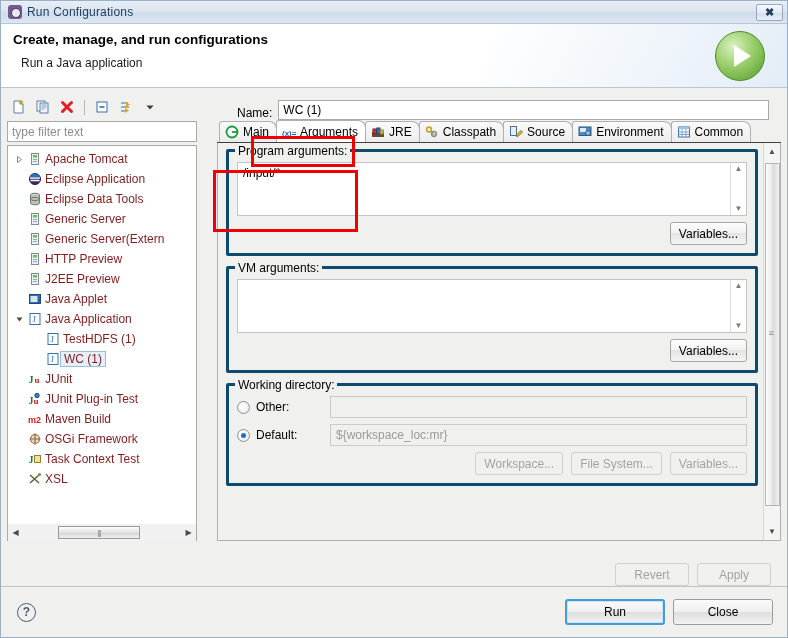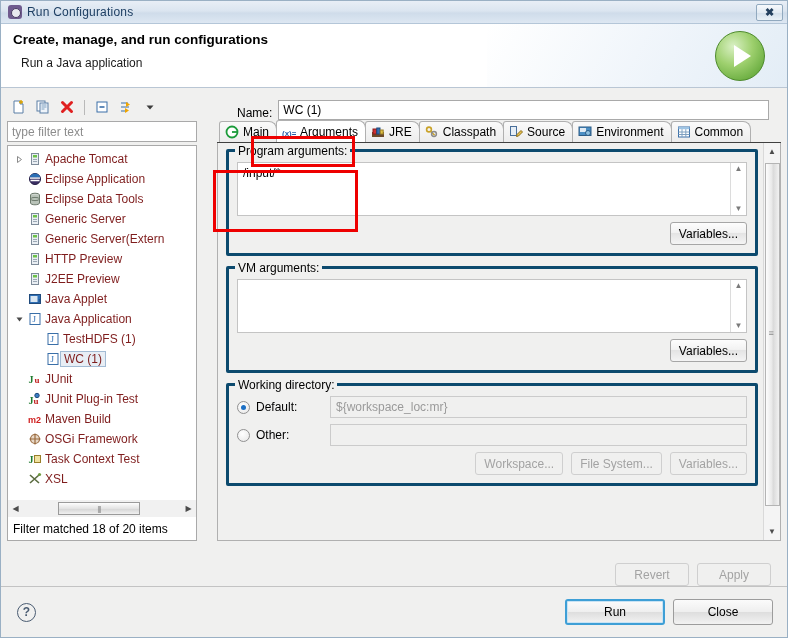--- a/index.html
+++ b/index.html
@@ -653,21 +653,20 @@
         </div>
 
       <div class="tree-hscroll">
         <div class="hs-arrow">◀</div>
         <div class="hs-track">
           <div class="hs-thumb"></div>
         </div>
         <div class="hs-arrow">▶</div>
       </div>
 
-      <div class="tree-status">Filter matched 18 of 20 items</div>
     </div>
 
     <div class="rightpane">
 
       <div class="name-row">
         <span class="lbl">Name:</span>
         <div class="name-input">WC (1)</div>
       </div>
 
       <div class="tabstrip" id="tabstrip">
@@ -768,29 +767,29 @@
             </div>
             <div class="btnrow">
               <div class="btn">Variables...</div>
             </div>
           </div>
 
           <div class="group">
             <div class="glabel">Working directory:</div>
 
             <div class="wd-row">
+              <div class="radio"></div>
+              <div class="rlbl">Other:</div>
+              <div class="wd-input"></div>
+            </div>
+
+            <div class="wd-row">
               <div class="radio on"></div>
               <div class="rlbl">Default:</div>
               <div class="wd-input">${workspace_loc:mr}</div>
-            </div>
-
-            <div class="wd-row">
-              <div class="radio"></div>
-              <div class="rlbl">Other:</div>
-              <div class="wd-input"></div>
             </div>
 
             <div class="btnrow" style="gap:8px;">
               <div class="btn disabled">Workspace...</div>
               <div class="btn disabled">File System...</div>
               <div class="btn disabled">Variables...</div>
             </div>
           </div>
 
         </div>

